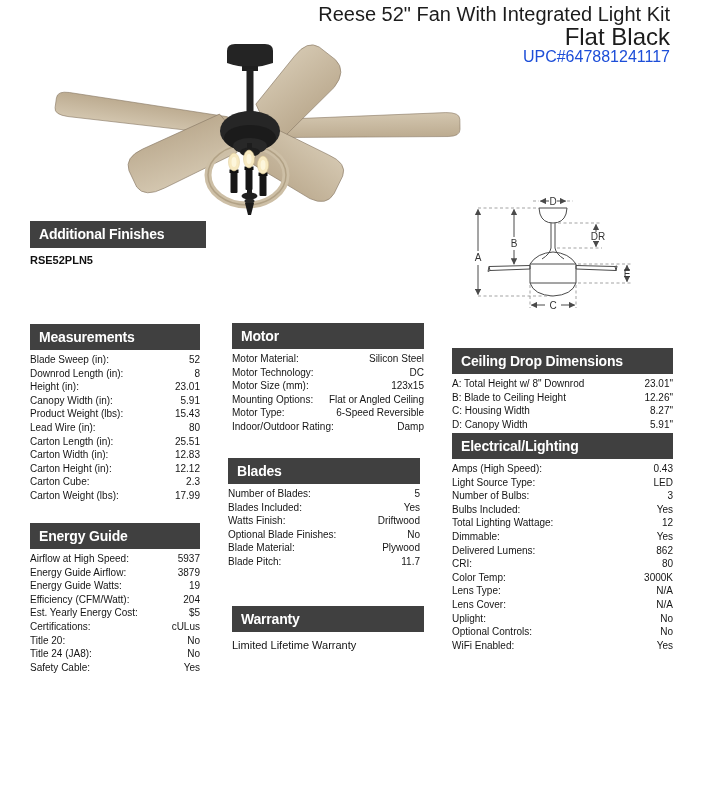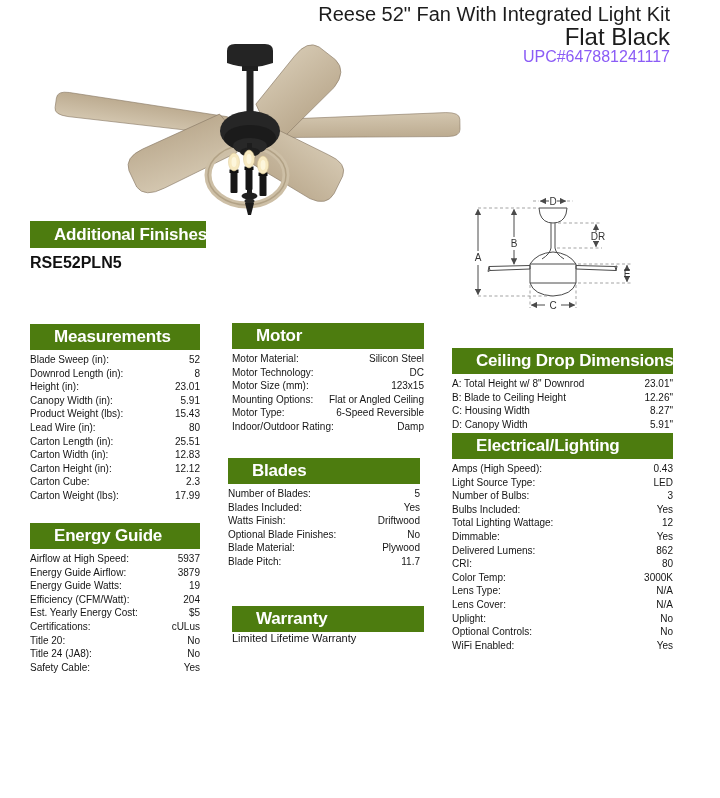--- a/index.html
+++ b/index.html
@@ -3,45 +3,45 @@
 <meta charset="utf-8">
 <style>
   html,body{margin:0;padding:0;background:#ffffff;}
   body{font-family:"Liberation Sans", sans-serif; color:#1a1a1a;}
   #page{position:relative;width:720px;height:798px;background:#fff;overflow:hidden;}
 
   
   #title-block{position:absolute;top:3px;right:50px;text-align:right;}
   #title-block .t1{font-size:20px;line-height:23px;color:#1c1c1c;}
   #title-block .t2{font-size:24px;line-height:21px;color:#1c1c1c;}
-  #title-block .t3{font-size:16px;line-height:19px;color:#8b5cf6;}
+  #title-block .t3{font-size:16px;line-height:19px;color:#1d4ed8;}
 
   
   .section{position:absolute;}
-  .section-header{background:#4d7c0f;color:#ffffff;font-weight:bold;
-    font-size:17px;height:26px;line-height:26px;padding-left:24px;
+  .section-header{background:#404040;color:#ffffff;font-weight:bold;
+    font-size:14px;height:26px;line-height:26px;padding-left:9px;
     letter-spacing:-0.2px;white-space:nowrap;}
   .spec-rows{margin-top:3px;}
   .spec-row{display:flex;justify-content:space-between;align-items:center;
     font-size:10px;line-height:13.6px;color:#151515;}
   .spec-label{white-space:nowrap;}
   .spec-value{white-space:nowrap;text-align:right;}
-  .plain-text{font-size:11px;color:#151515;}
+  .plain-text{font-size:11px;margin-top:7px;color:#151515;}
 
   #sec-measurements{left:30px;top:324px;width:170px;}
   #sec-energy{left:30px;top:523px;width:170px;}
   #sec-motor{left:232px;top:323px;width:192px;}
   #sec-blades{left:228px;top:458px;width:192px;}
   #sec-warranty{left:232px;top:606px;width:192px;}
   #sec-ceiling{left:452px;top:324px;width:221px;margin-top:24px;}
   #sec-electrical{left:452px;top:433px;width:221px;}
 
   #sec-finishes{left:30px;top:221px;width:176px;}
   #sec-finishes .section-header{height:27px;line-height:27px;}
-  .model-code{font-size:16px;font-weight:bold;margin-top:6px;color:#111;}
+  .model-code{font-size:11px;font-weight:bold;margin-top:6px;color:#111;}
 
   #fan-image{position:absolute;left:30px;top:35px;}
   #drop-diagram{position:absolute;left:455px;top:180px;}
 
   svg text{font-family:"Liberation Sans", sans-serif;}
 </style>
 </head>
 <body>
 
 <div id="page">

